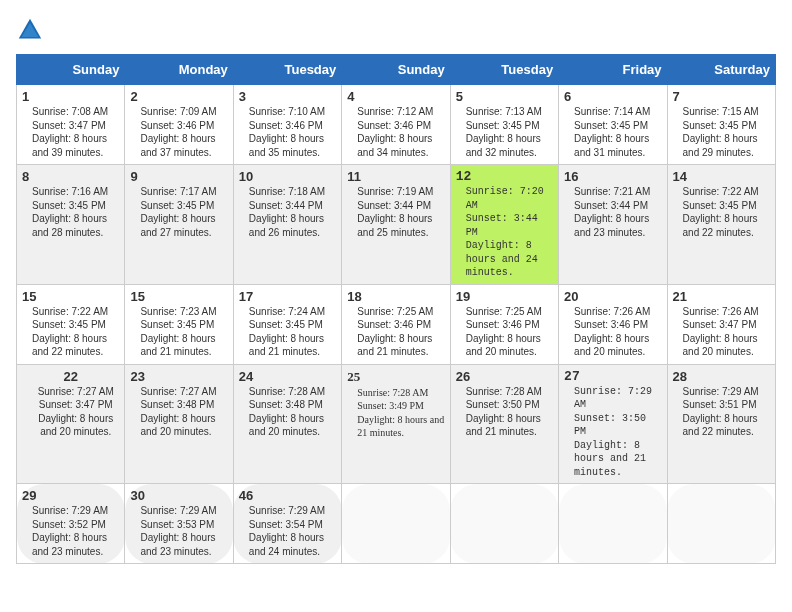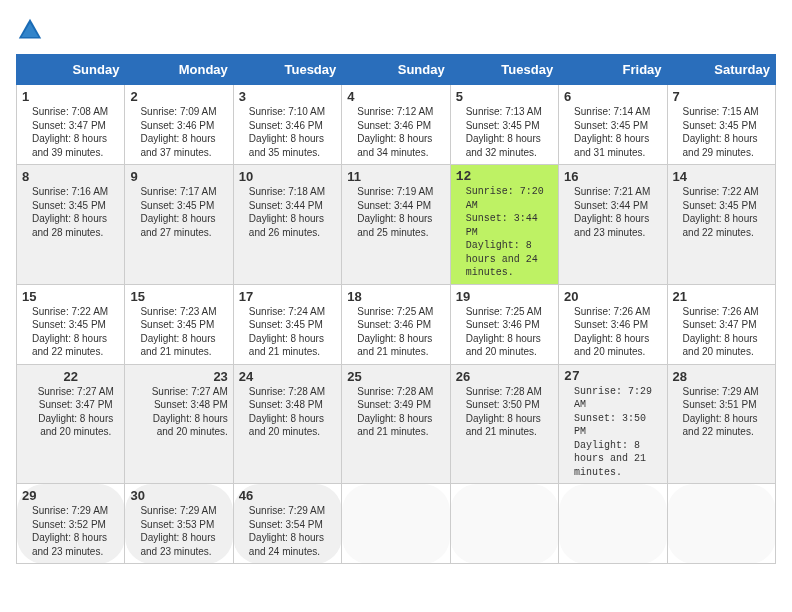--- a/index.html
+++ b/index.html
@@ -207,29 +207,29 @@
         <td>
           <span class="day-num">21</span>
           <div class="day-info">Sunrise: 7:26 AM<br>Sunset: 3:47 PM<br>Daylight: 8 hours and 20 minutes.</div>
         </td>
       </tr>
       <tr>
         <td style="background-color: rgb(240, 240, 240); text-align: center;">
           <span class="day-num">22</span>
           <div class="day-info">Sunrise: 7:27 AM<br>Sunset: 3:47 PM<br>Daylight: 8 hours and 20 minutes.</div>
         </td>
-        <td style="background-color: rgb(240, 240, 240); text-align: right;">
+        <td style="background-color: rgb(240, 240, 240);">
           <span class="day-num">23</span>
           <div class="day-info">Sunrise: 7:27 AM<br>Sunset: 3:48 PM<br>Daylight: 8 hours and 20 minutes.</div>
         </td>
         <td style="background-color: rgb(240, 240, 240);">
           <span class="day-num">24</span>
           <div class="day-info">Sunrise: 7:28 AM<br>Sunset: 3:48 PM<br>Daylight: 8 hours and 20 minutes.</div>
         </td>
-        <td style="background-color: rgb(240, 240, 240);">
+        <td style="background-color: rgb(240, 240, 240); font-family: Liberation Serif, serif;">
           <span class="day-num">25</span>
           <div class="day-info">Sunrise: 7:28 AM<br>Sunset: 3:49 PM<br>Daylight: 8 hours and 21 minutes.</div>
         </td>
         <td style="background-color: rgb(240, 240, 240);">
           <span class="day-num">26</span>
           <div class="day-info">Sunrise: 7:28 AM<br>Sunset: 3:50 PM<br>Daylight: 8 hours and 21 minutes.</div>
         </td>
         <td style="background-color: rgb(240, 240, 240); font-family: Liberation Mono, monospace;">
           <span class="day-num">27</span>
           <div class="day-info">Sunrise: 7:29 AM<br>Sunset: 3:50 PM<br>Daylight: 8 hours and 21 minutes.</div>

